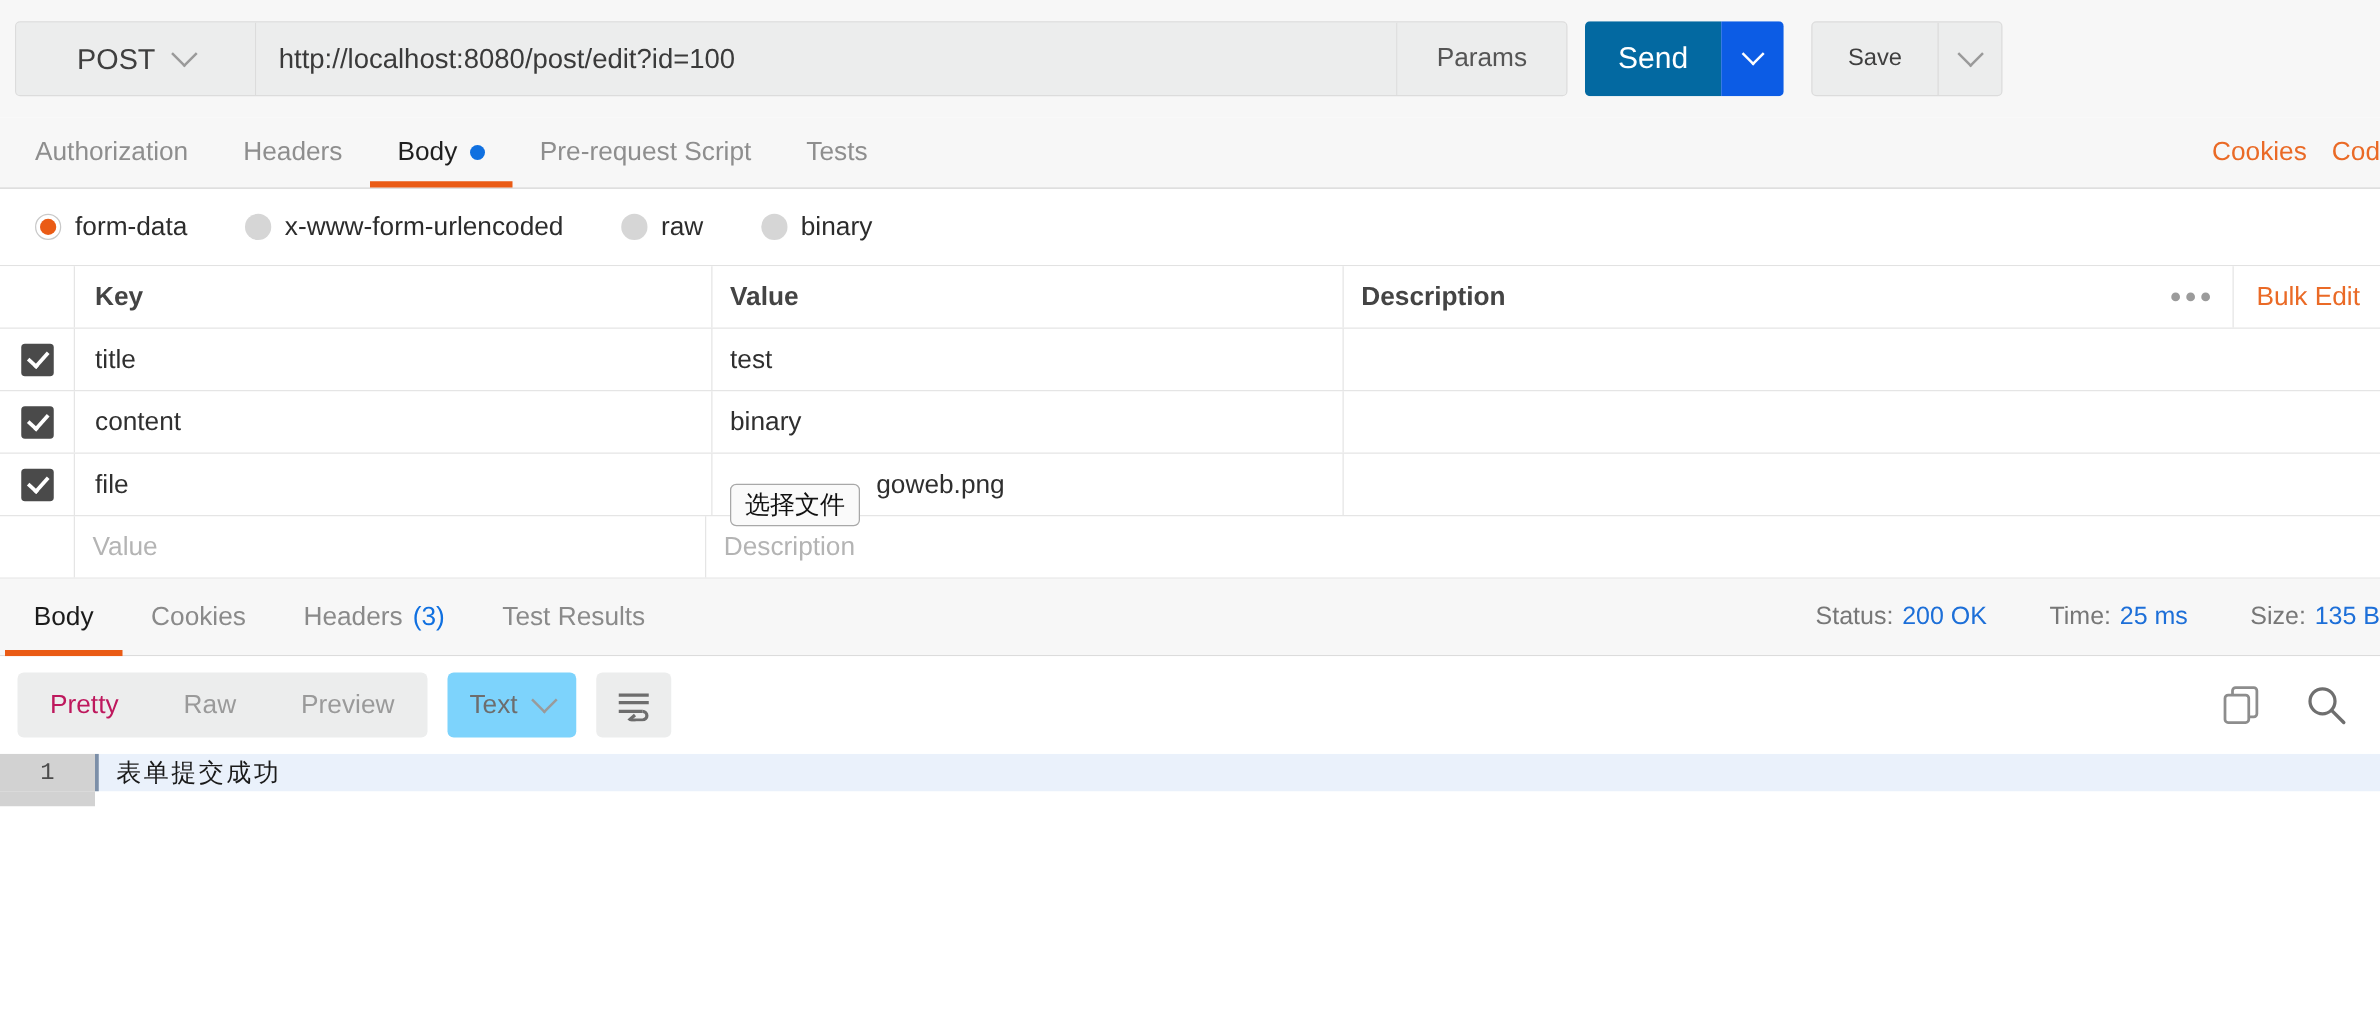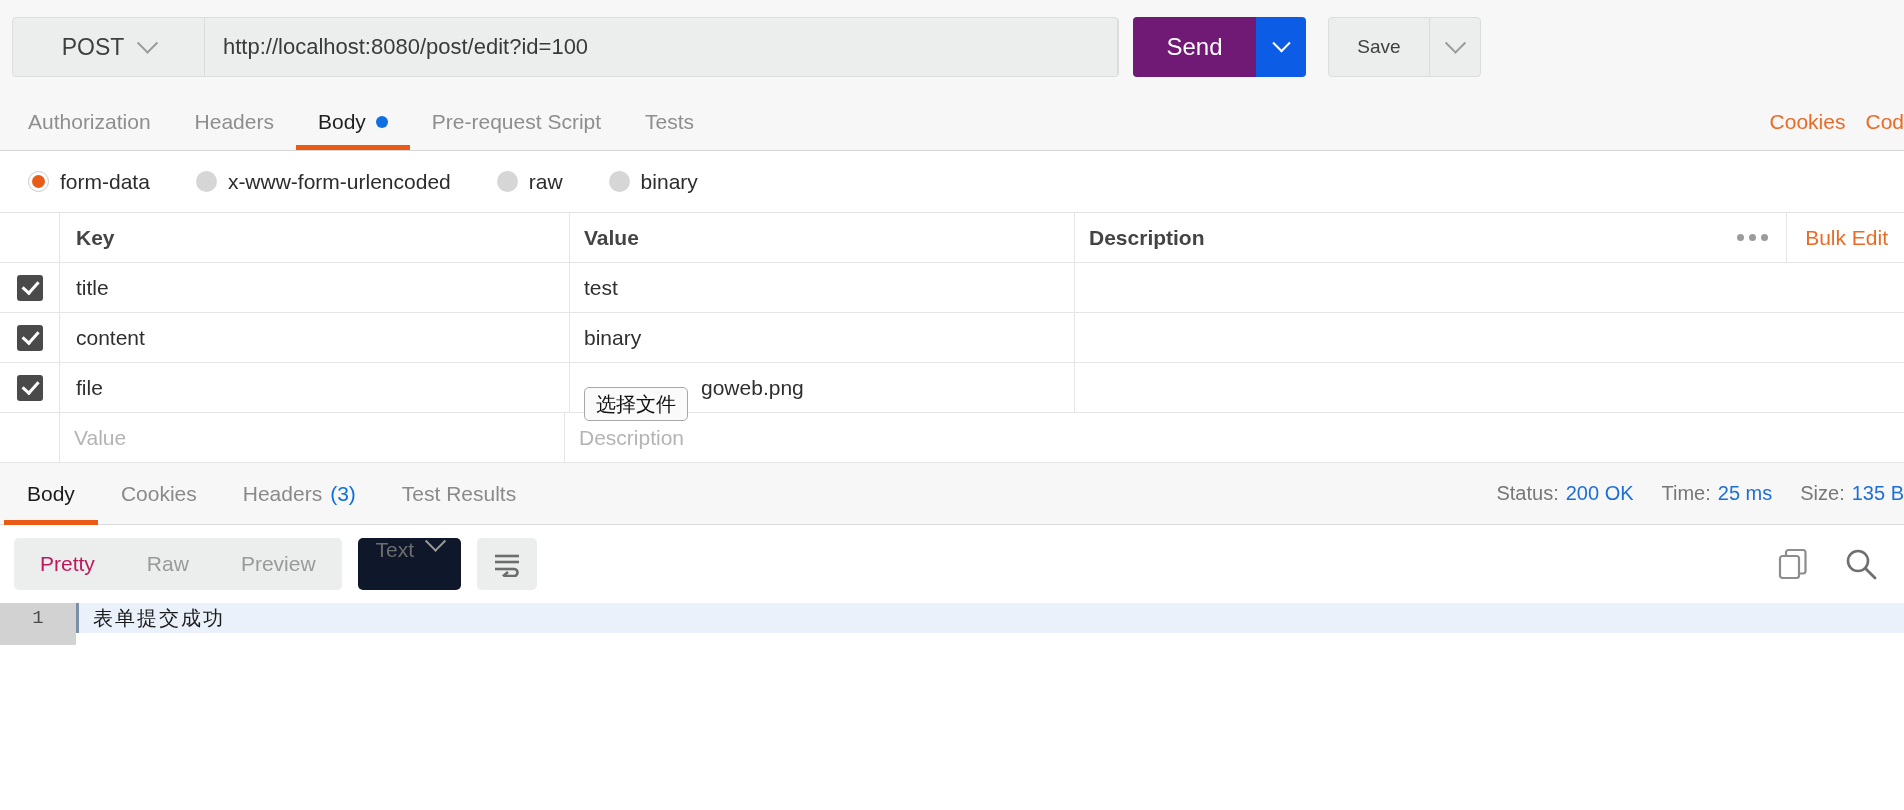--- a/index.html
+++ b/index.html
@@ -67,22 +67,22 @@
     color: #555;
     background: #eceded;
     cursor: pointer;
   }
   .send-group {
     display:flex; height: 60px; margin-left: 14px;
     border-radius: 4px; overflow:hidden;
     flex: 0 0 auto;
   }
   .send-btn {
-    width: 123px;
-    background: #701a75;
+    width: 109px;
+    background: #0369a1;
     color: #fff;
     font-size: 24px;
     display:flex; align-items:center; justify-content:center;
     cursor:pointer;
   }
   .send-caret {
     width: 50px;
     background: #0c5ce5;
     display:flex; align-items:center; justify-content:center;
     cursor:pointer;
@@ -265,21 +265,21 @@
   }
   .restab:first-child { margin-left: 4px; }
   .restab.active { color:#1b1b1b; }
   .restab.active::after {
     content:""; position:absolute; left:0;right:0;bottom:-1px;
     height:5px; background:#ea5b15;
   }
   .hcount { color:#1070e0; margin-left: 8px; }
   .resp-meta {
     position:absolute; right: 0; top:0; bottom:0;
-    display:flex; align-items:center; gap: 28px;
+    display:flex; align-items:center; gap: 50px;
     font-size: 20px; color:#777;
   }
   .resp-meta b { color:#1d6fd8; font-weight: normal; margin-left: 7px; }
 
   
   .resp-toolbar {
     height: 78px;
     display:flex; align-items:center;
     padding-left: 14px;
     gap: 16px;
@@ -290,22 +290,22 @@
     display:flex; background:#eceded; border-radius:5px; height:52px;
     align-items:center;
   }
   .seg div {
     padding: 0 26px; height:100%;
     display:flex;align-items:center;
     font-size:21px;color:#9a9a9a; cursor:pointer;
   }
   .seg div.active { color:#be185d; }
   .fmt {
-    display:flex; gap:14px;
-    background:#0f172a; border-radius:5px; height:52px;
+    display:flex; align-items:center; gap:14px;
+    background:#7dd3fc; border-radius:5px; height:52px;
     padding: 0 18px; cursor:pointer;
     font-size:21px; color:#6d6d6d;
   }
   .wrapbtn {
     width: 60px; height:52px; background:#eceded; border-radius:5px;
     display:flex;align-items:center;justify-content:center; cursor:pointer;
   }
   .tb-right {
     position:absolute; right: 26px; top:0;bottom:0;
     display:flex;align-items:center; gap: 34px;
@@ -342,20 +342,23 @@
 <div class="app">
 
   <div class="urlbar">
     <div class="method-url">
       <div class="method-box">
         <span>POST</span>
         <span class="chev"></span>
       </div>
       <div class="url-box">
         <span>http://localhost:8080/post/edit?id=100</span>
+      </div>
+      <div class="params-box">
+        <span>Params</span>
       </div>
     </div>
 
     <div class="send-group">
       <div class="send-btn">
         <span>Send</span>
       </div>
       <div class="send-caret">
         <span class="chev"></span>
       </div>

